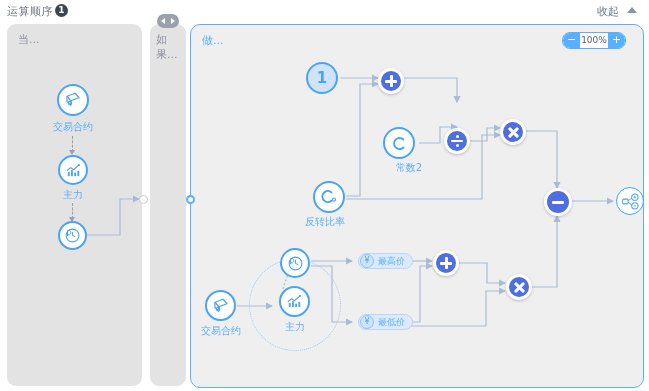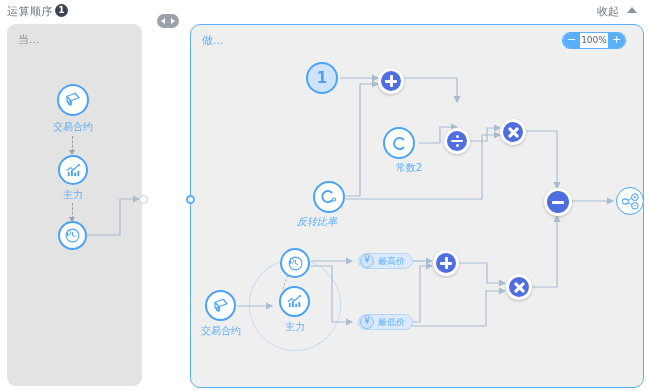--- a/index.html
+++ b/index.html
@@ -105,20 +105,23 @@
     <span class="order-label">运算顺序：</span>
     <span class="order-badge">1</span>
     <span class="collapse">收起</span>
     <span class="collapse-caret"></span>
   </div>
 
   <div class="panel panel-when">
     <span class="panel-title">当...</span>
   </div>
 
+  <div class="panel panel-if">
+    <span class="panel-title" style="left:6px;">如果...</span>
+  </div>
   <div class="if-handle"></div>
 
   <div class="panel panel-do">
     <span class="panel-title">做...</span>
   </div>
 
   <div class="zoomctl">
     <div class="zoom-minus">−</div>
     <div class="zoom-val">100%</div>
     <div class="zoom-plus">+</div>
@@ -229,21 +232,21 @@
     <span class="nlabel" style="left:364px;top:161px;">常数2</span>
   </div>
 
   <div class="node">
     <div class="ncirc" style="left:313px;top:181px;width:32px;height:32px;">
       <svg width="20" height="20" viewBox="0 0 24 24">
         <path d="M15 6.5 A6.6 6.6 0 1 0 15 16.5" fill="none" stroke="#4aa3f5" stroke-width="2.4" stroke-linecap="round"></path>
         <circle cx="18" cy="15" r="1.9" fill="none" stroke="#4aa3f5" stroke-width="1.3"></circle>
       </svg>
     </div>
-    <span class="nlabel" style="left:272px;top:215px;font-style:italic;">反转比率</span>
+    <span class="nlabel" style="left:280px;top:215px;">反转比率</span>
   </div>
 
   <div class="node">
     <div class="ncirc" style="left:205px;top:290px;width:31px;height:31px;">
       <svg width="18" height="18" viewBox="0 0 24 24">
         <path d="M4 7 L15 3 L20 9 L9 13 Z" fill="none" stroke="#4aa3f5" stroke-width="1.6" stroke-linejoin="round"></path>
         <path d="M4 7 L4 14 L9 19 L9 13" fill="none" stroke="#4aa3f5" stroke-width="1.6" stroke-linejoin="round"></path>
         <circle cx="8" cy="16" r="2.2" fill="none" stroke="#4aa3f5" stroke-width="1.4"></circle>
       </svg>
     </div>

